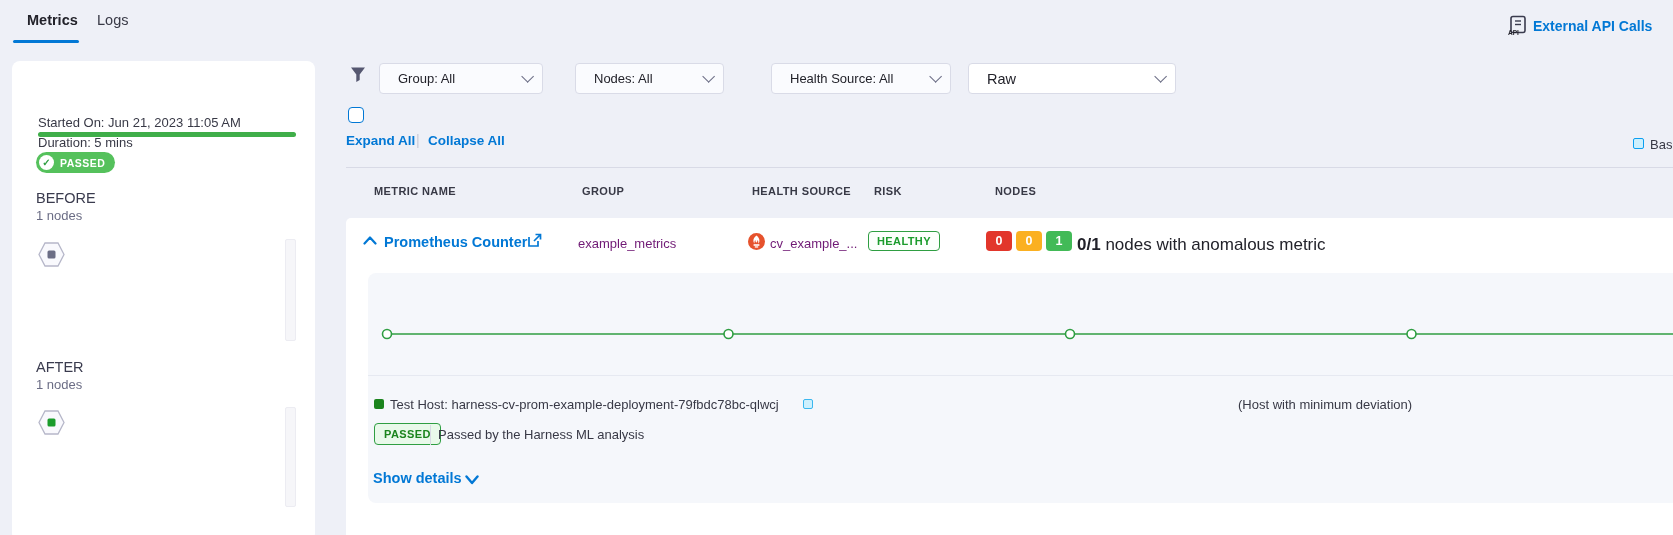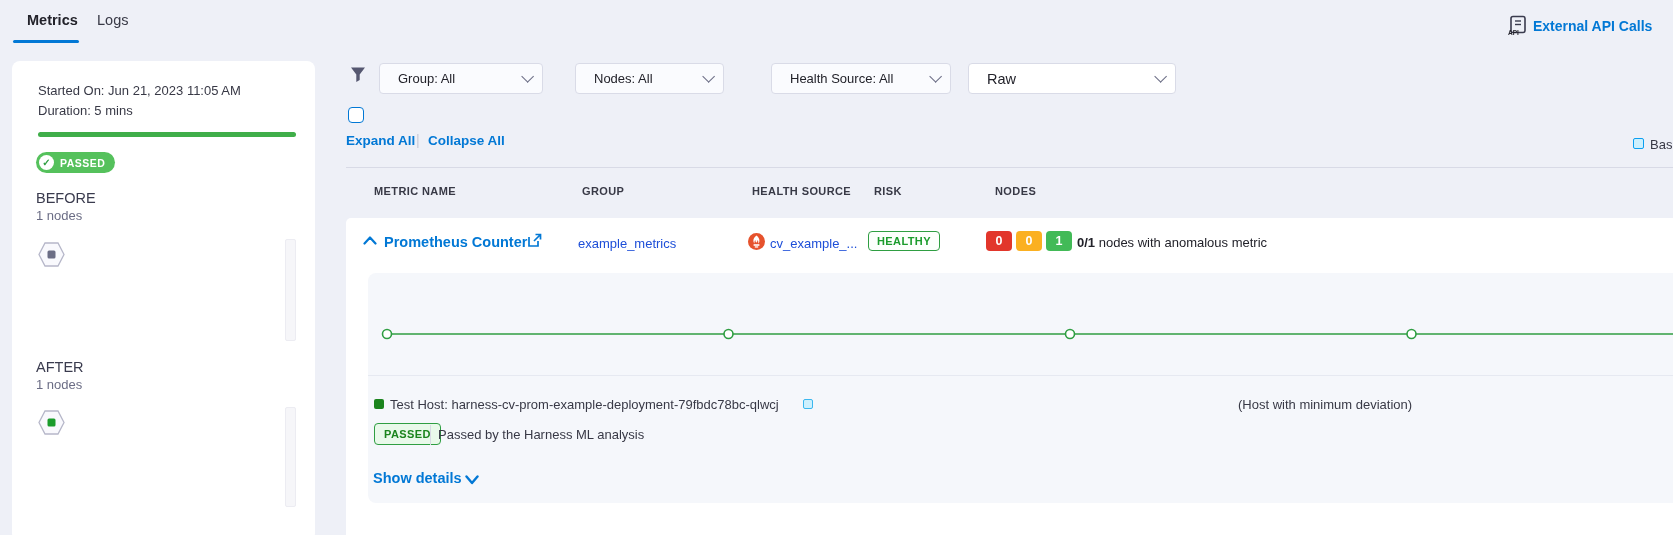--- a/index.html
+++ b/index.html
@@ -12,21 +12,21 @@
   .tab { font-size:14.5px; cursor:pointer; }
   .tab.active { font-weight:700; color:#22222a; }
   .tab.inactive { font-weight:400; color:#383946; }
   .tab-underline { background:#0278d5; height:3px; border-radius:2px; }
 
   
   .ext-api { color:#0278d5; font-weight:700; font-size:14px; cursor:pointer; }
 
   
   .card { background:#fff; border-radius:8px; }
-  .sub13 { font-size:13px; color:#383946; }
+  .sub13 { font-size:13px; color:#383946;margin-top:32px; }
   .progress { background:#3fae49; height:5px; border-radius:3px; }
   .passed-pill { background:#55c15c; border-radius:11px; height:21px; display:flex; align-items:center; padding:0 10px 0 3px; }
   .passed-pill .ck { width:15px; height:15px; background:#fff; border-radius:50%; display:flex; align-items:center; justify-content:center; color:#2f9e42; font-size:10px; font-weight:700; margin-right:6px; }
   .passed-pill .txt { color:#fff; font-size:10.5px; font-weight:700; letter-spacing:.5px; }
   .section-label { font-size:14.5px; color:#3a3b4e; font-weight:500; }
   .nodes-label { font-size:13px; color:#6b6d85; }
   .scroll-track { background:#f6f6f9; border:1px solid #ececf2; border-radius:2px; }
 
   
   .dd { background:#fafbfe; border:1px solid #d9dbe7; border-radius:4px; height:31px; display:flex; align-items:center; justify-content:space-between; padding:0 12px 0 18px; font-size:13px; color:#22222a; cursor:pointer; }
@@ -37,21 +37,21 @@
   .vbar { color:#c9cbd9; font-size:14px; }
   .legend-sq { width:11px; height:11px; border-radius:2px; }
   .baseline-sq { background:#cdf0fd; border:1.5px solid #0b9ff1; }
 
   
   .divider-h { background:#d8dae6; height:1px; }
   .th { font-size:11px; font-weight:600; color:#383946; letter-spacing:.4px; }
 
   .row-card { background:#fff; border-radius:5px; }
   .metric-link { color:#0278d5; font-size:14.5px; font-weight:600; cursor:pointer; }
-  .cell13 { font-size:13px; color:#1d4ed8; }
+  .cell13 { font-size:13px; color:#701a75; }
   .risk-badge { border:1.5px solid #2f9e42; color:#1b9c2c; background:#fcfffc; border-radius:4px; font-size:11px; font-weight:700; letter-spacing:.4px; padding:3px 8px; display:inline-block; }
   .count-box { width:26px; height:20px; border-radius:4px; color:#fff; font-size:12.5px; font-weight:700; display:flex; align-items:center; justify-content:center; }
   .count-red { background:#e2362b; }
   .count-orange { background:#fbb021; }
   .count-green { background:#42ba57; }
 
   
   .panel { background:#f5f7fb; border-radius:8px; }
   .legend-txt { font-size:13px; color:#383946; }
   .test-sq { background:#1b841d; border-radius:2px; width:10px; height:10px; }
@@ -161,21 +161,21 @@
       <rect x="5.6" y="11.2" width="5.8" height="1.6" fill="#fff"></rect>
       <rect x="6.8" y="13.3" width="3.4" height="1.3" fill="#fff"></rect>
     </svg>
     <div class="abs cell13" style="left:424px; top:18px;">cv_example_...</div>
 
     <div class="abs risk-badge" style="left:522px; top:13px;">HEALTHY</div>
 
     <div class="abs count-box count-red" style="left:640px; top:13px;">0</div>
     <div class="abs count-box count-orange" style="left:670px; top:13px;">0</div>
     <div class="abs count-box count-green" style="left:700px; top:13px;">1</div>
-    <div class="abs" style="left:731px; top:17px; font-size:13px; color:#22222a; white-space:nowrap;">
+    <div class="abs" style="left:731px; top:17px; font-size:17px; color:#22222a; white-space:nowrap;">
       <b>0/1</b>
       <span>nodes with anomalous metric</span>
     </div>
 
     <div class="abs panel" style="left:22px; top:55px; width:1312px; height:230px;">
       <svg id="timeline-chart" class="abs" style="left:0; top:0;" width="1312" height="148" viewBox="0 0 1312 148">
           <line x1="19" y1="61" x2="1312" y2="61" stroke="#2f9e42" stroke-width="1.6"></line>
           <circle cx="19" cy="61" r="4.5" fill="#ffffff" stroke="#2f9e42" stroke-width="1.6"></circle>
           <circle cx="360.5" cy="61" r="4.5" fill="#ffffff" stroke="#2f9e42" stroke-width="1.6"></circle>
           <circle cx="702" cy="61" r="4.5" fill="#ffffff" stroke="#2f9e42" stroke-width="1.6"></circle>

